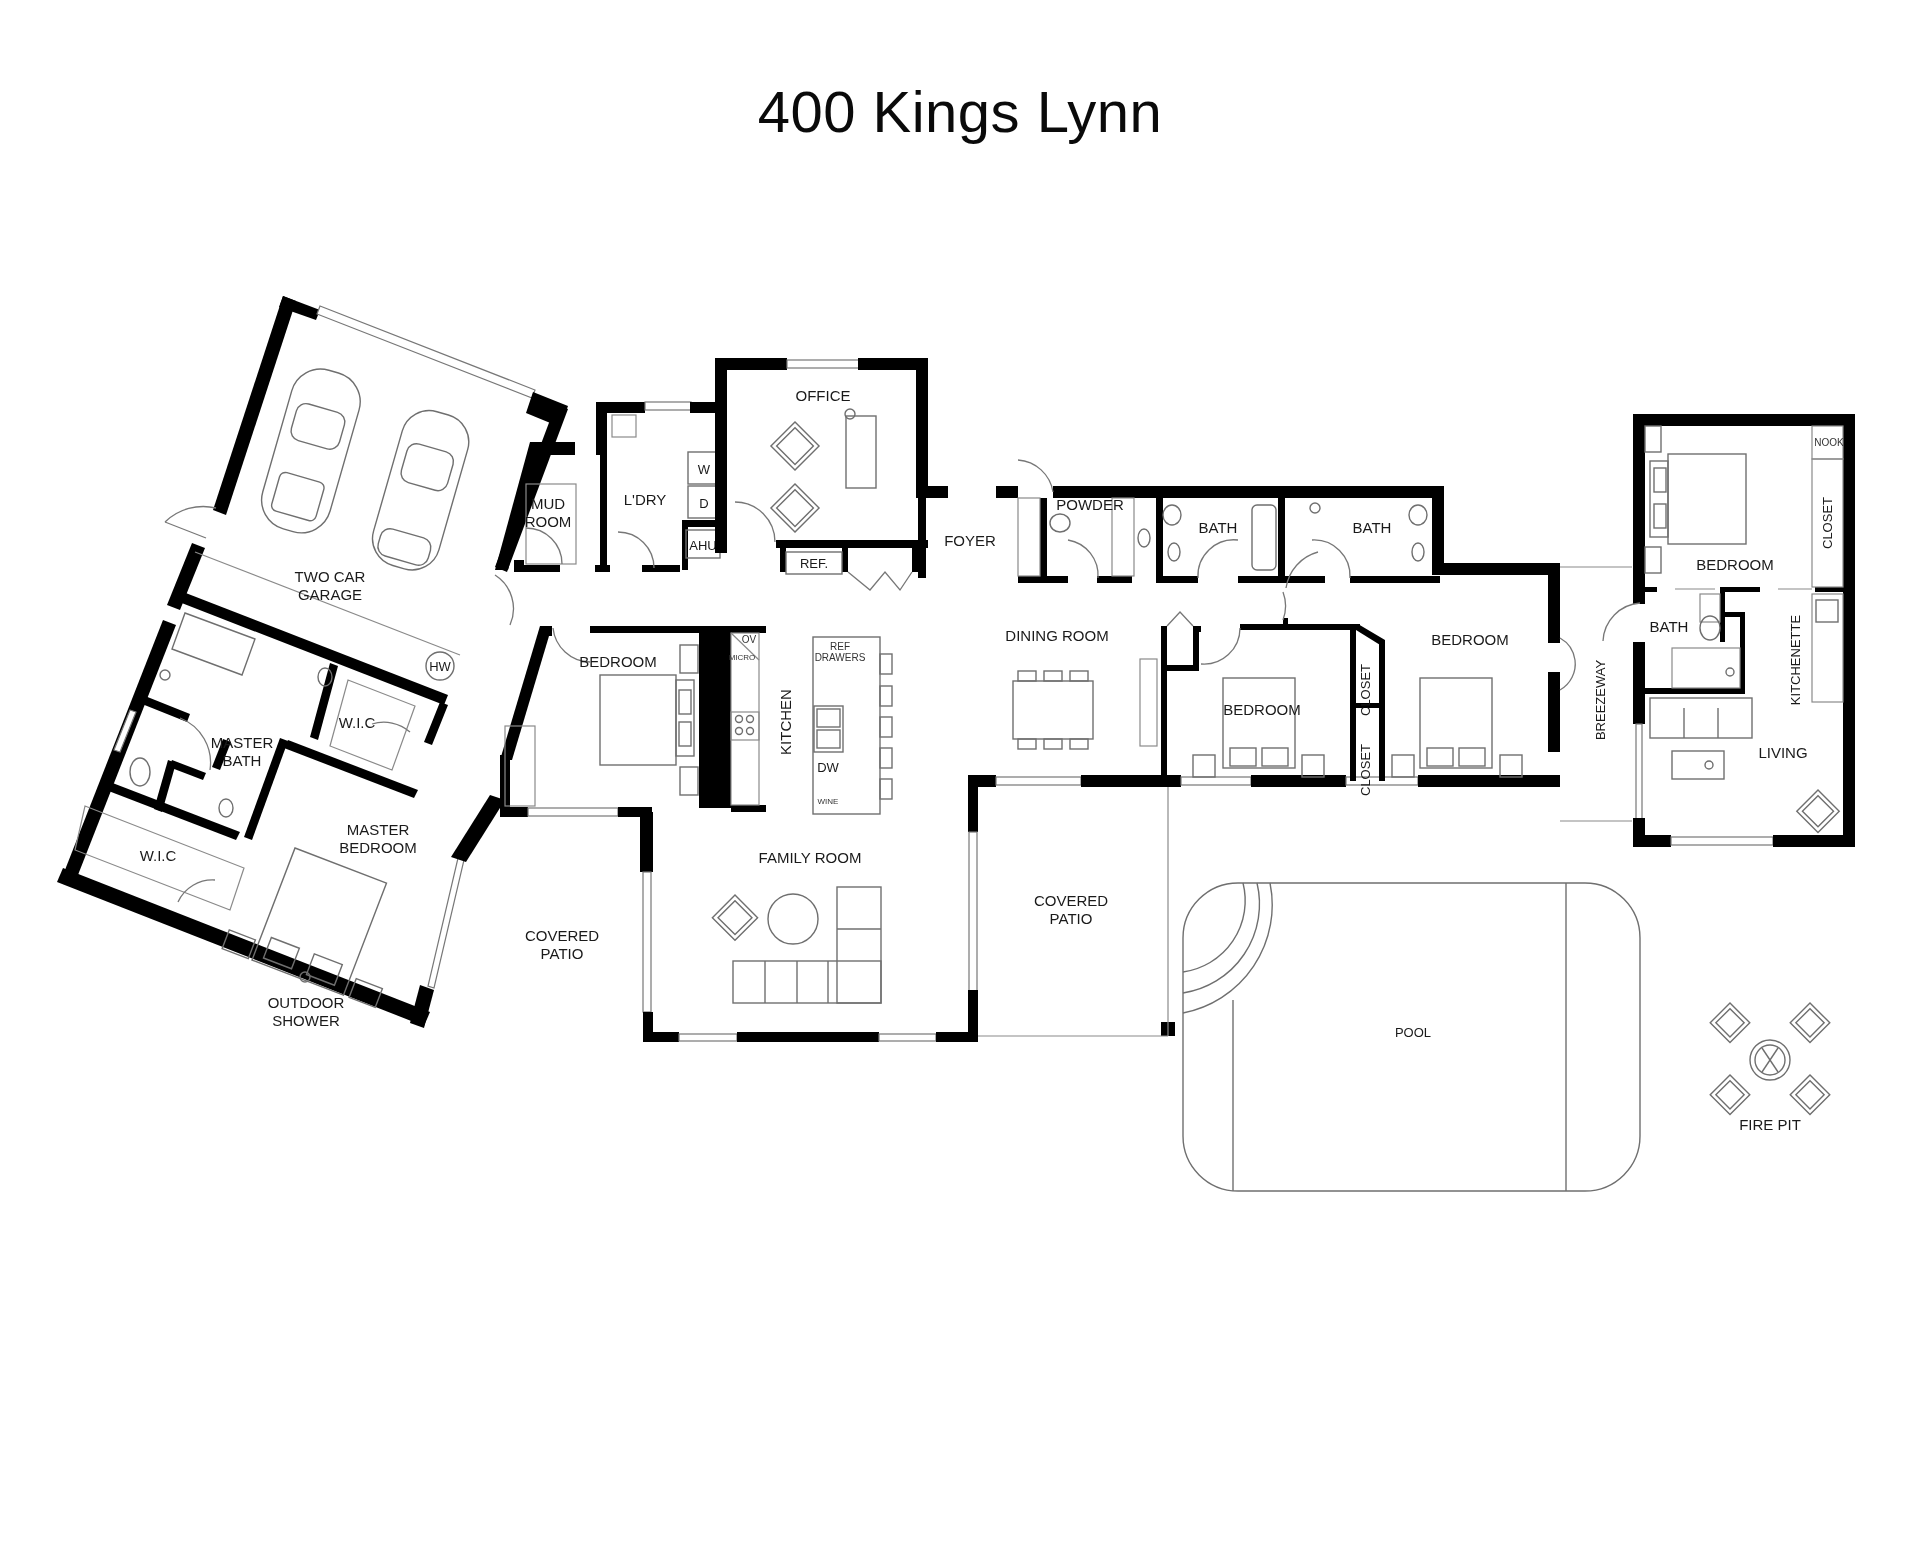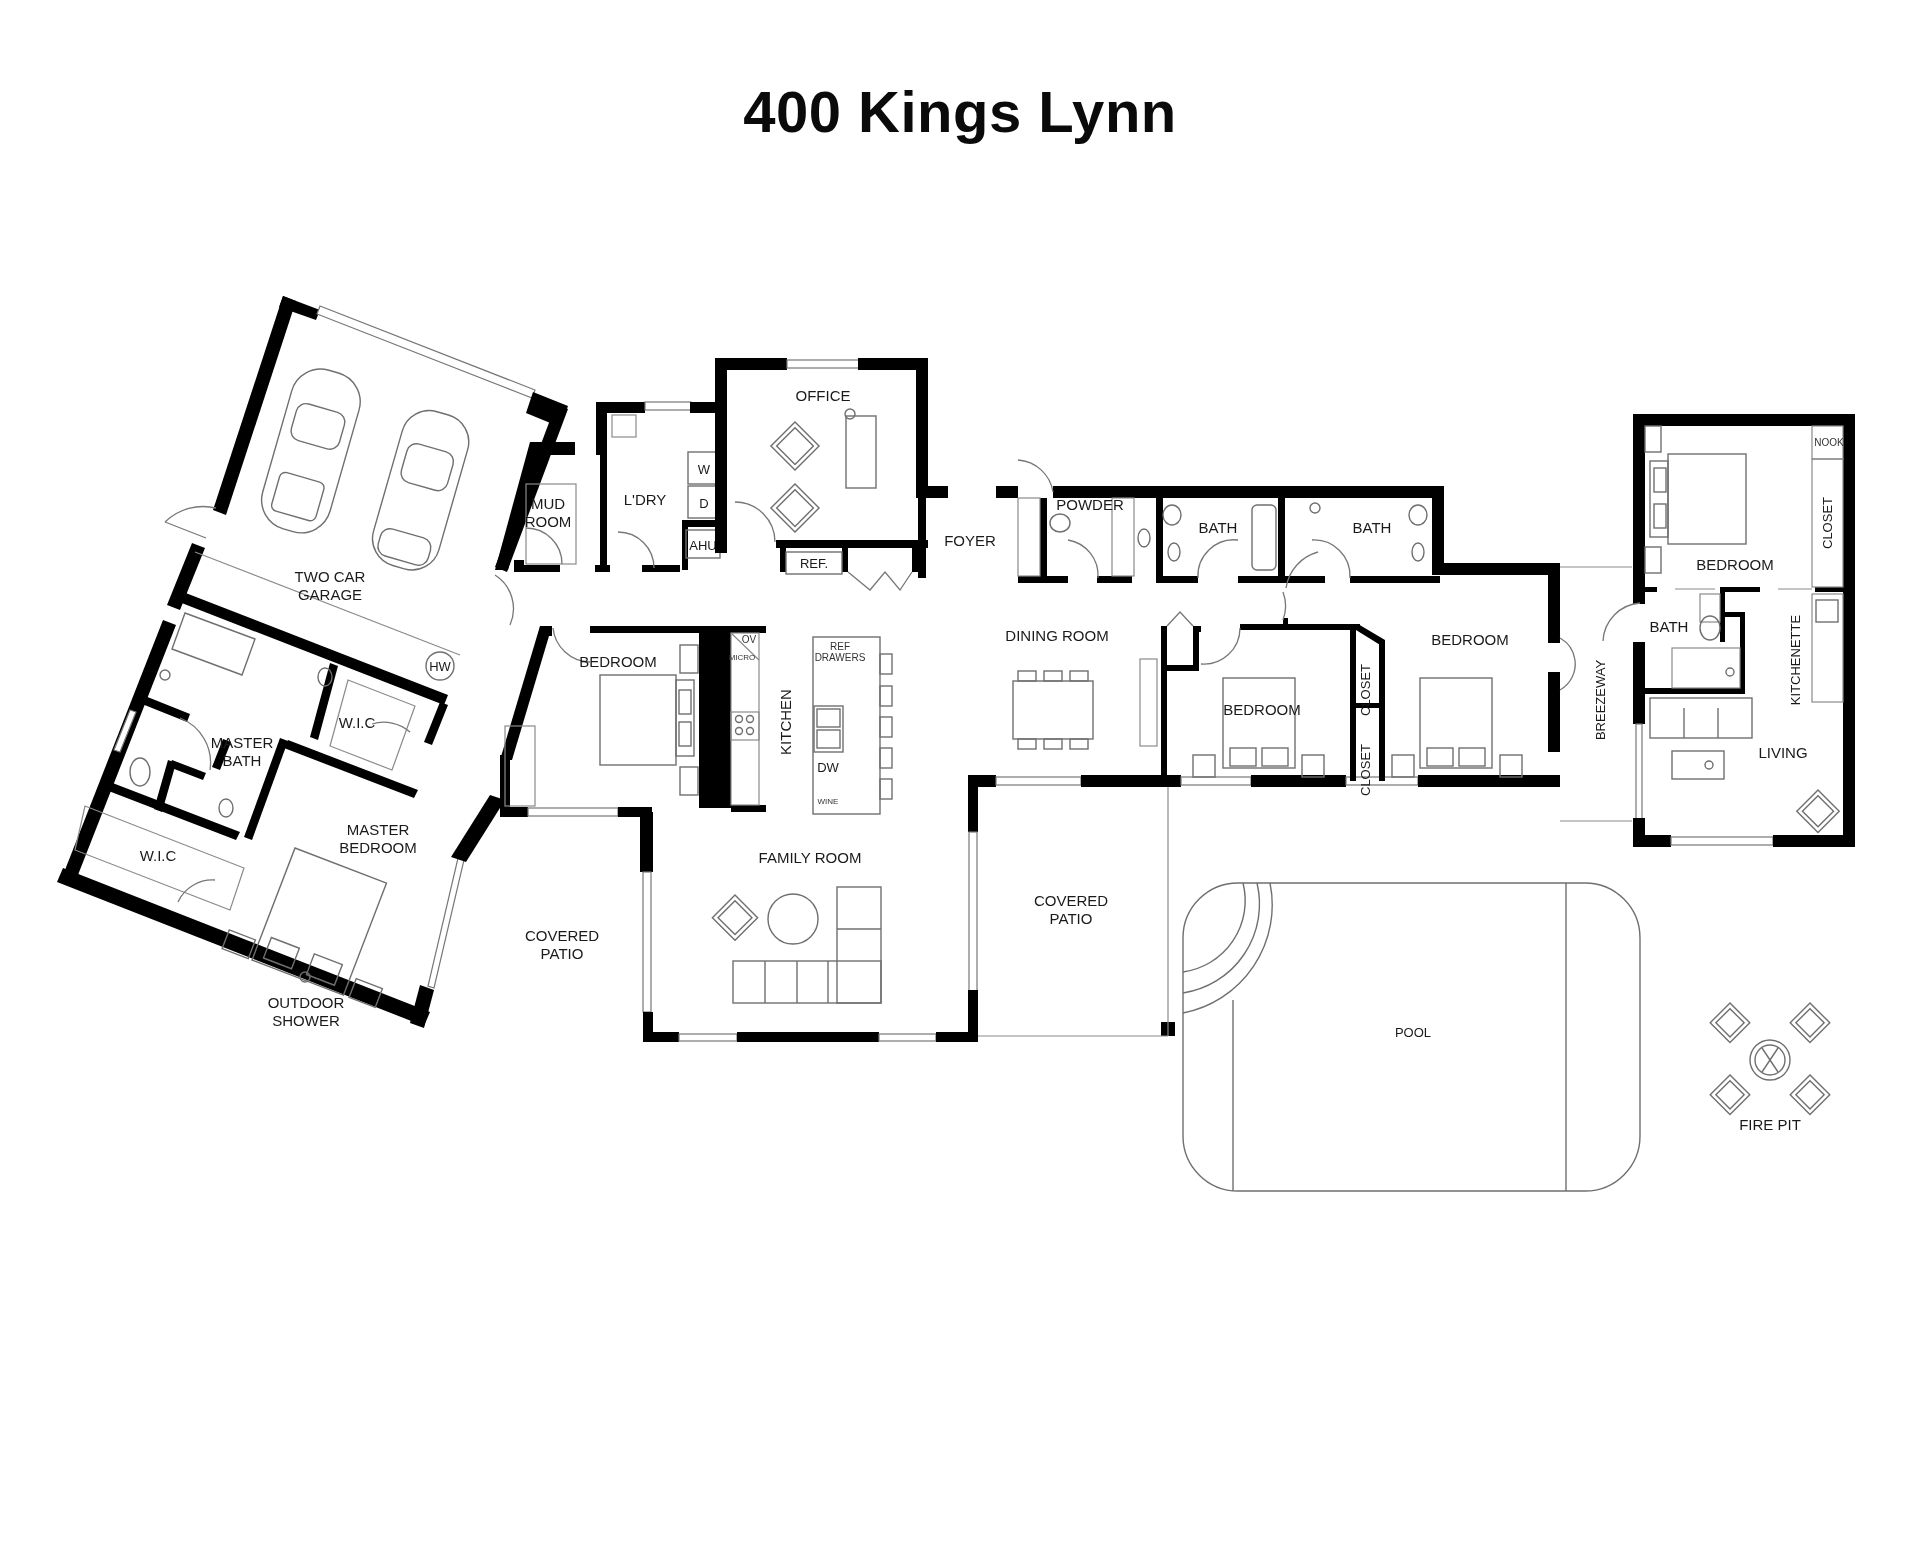--- a/index.html
+++ b/index.html
@@ -1,17 +1,17 @@
 <!DOCTYPE html>
 <html><head>
 <meta charset="utf-8">
 <style>
   html, body { margin: 0; padding: 0; background: #ffffff; }
   body { width: 1920px; height: 1544px; position: relative; overflow: hidden; font-family: "Liberation Sans", sans-serif; }
-  #title { position: absolute; left: 0; top: 78px; width: 1920px; text-align: center; font-family: "Liberation Sans", sans-serif; font-weight: bold; font-size: 58px; color: #0a0a0a; letter-spacing: 0.5px; }
+  #title { position: absolute; left: 0; top: 78px; width: 1920px; text-align: center; font-family: "Liberation Sans", sans-serif; font-weight: normal; font-size: 58px; color: #0a0a0a; letter-spacing: 0.5px; }
   svg#plan { position: absolute; left: 0; top: 0; }
   .wall { fill: #000; }
   .thin { fill: none; stroke: #6f6f6f; stroke-width: 1.4; }
   .thin2 { fill: none; stroke: #8a8a8a; stroke-width: 1.2; }
   .win { fill: #fff; stroke: #777; stroke-width: 1.2; }
   .door { fill: none; stroke: #777; stroke-width: 1.3; }
   .lbl { font-family: "Liberation Sans", sans-serif; font-size: 15px; fill: #1a1a1a; text-anchor: middle; }
   .lbl-sm { font-family: "Liberation Sans", sans-serif; font-size: 10px; fill: #333; text-anchor: middle; }
   .lbl-md { font-family: "Liberation Sans", sans-serif; font-size: 13px; fill: #1a1a1a; text-anchor: middle; }
 </style>

